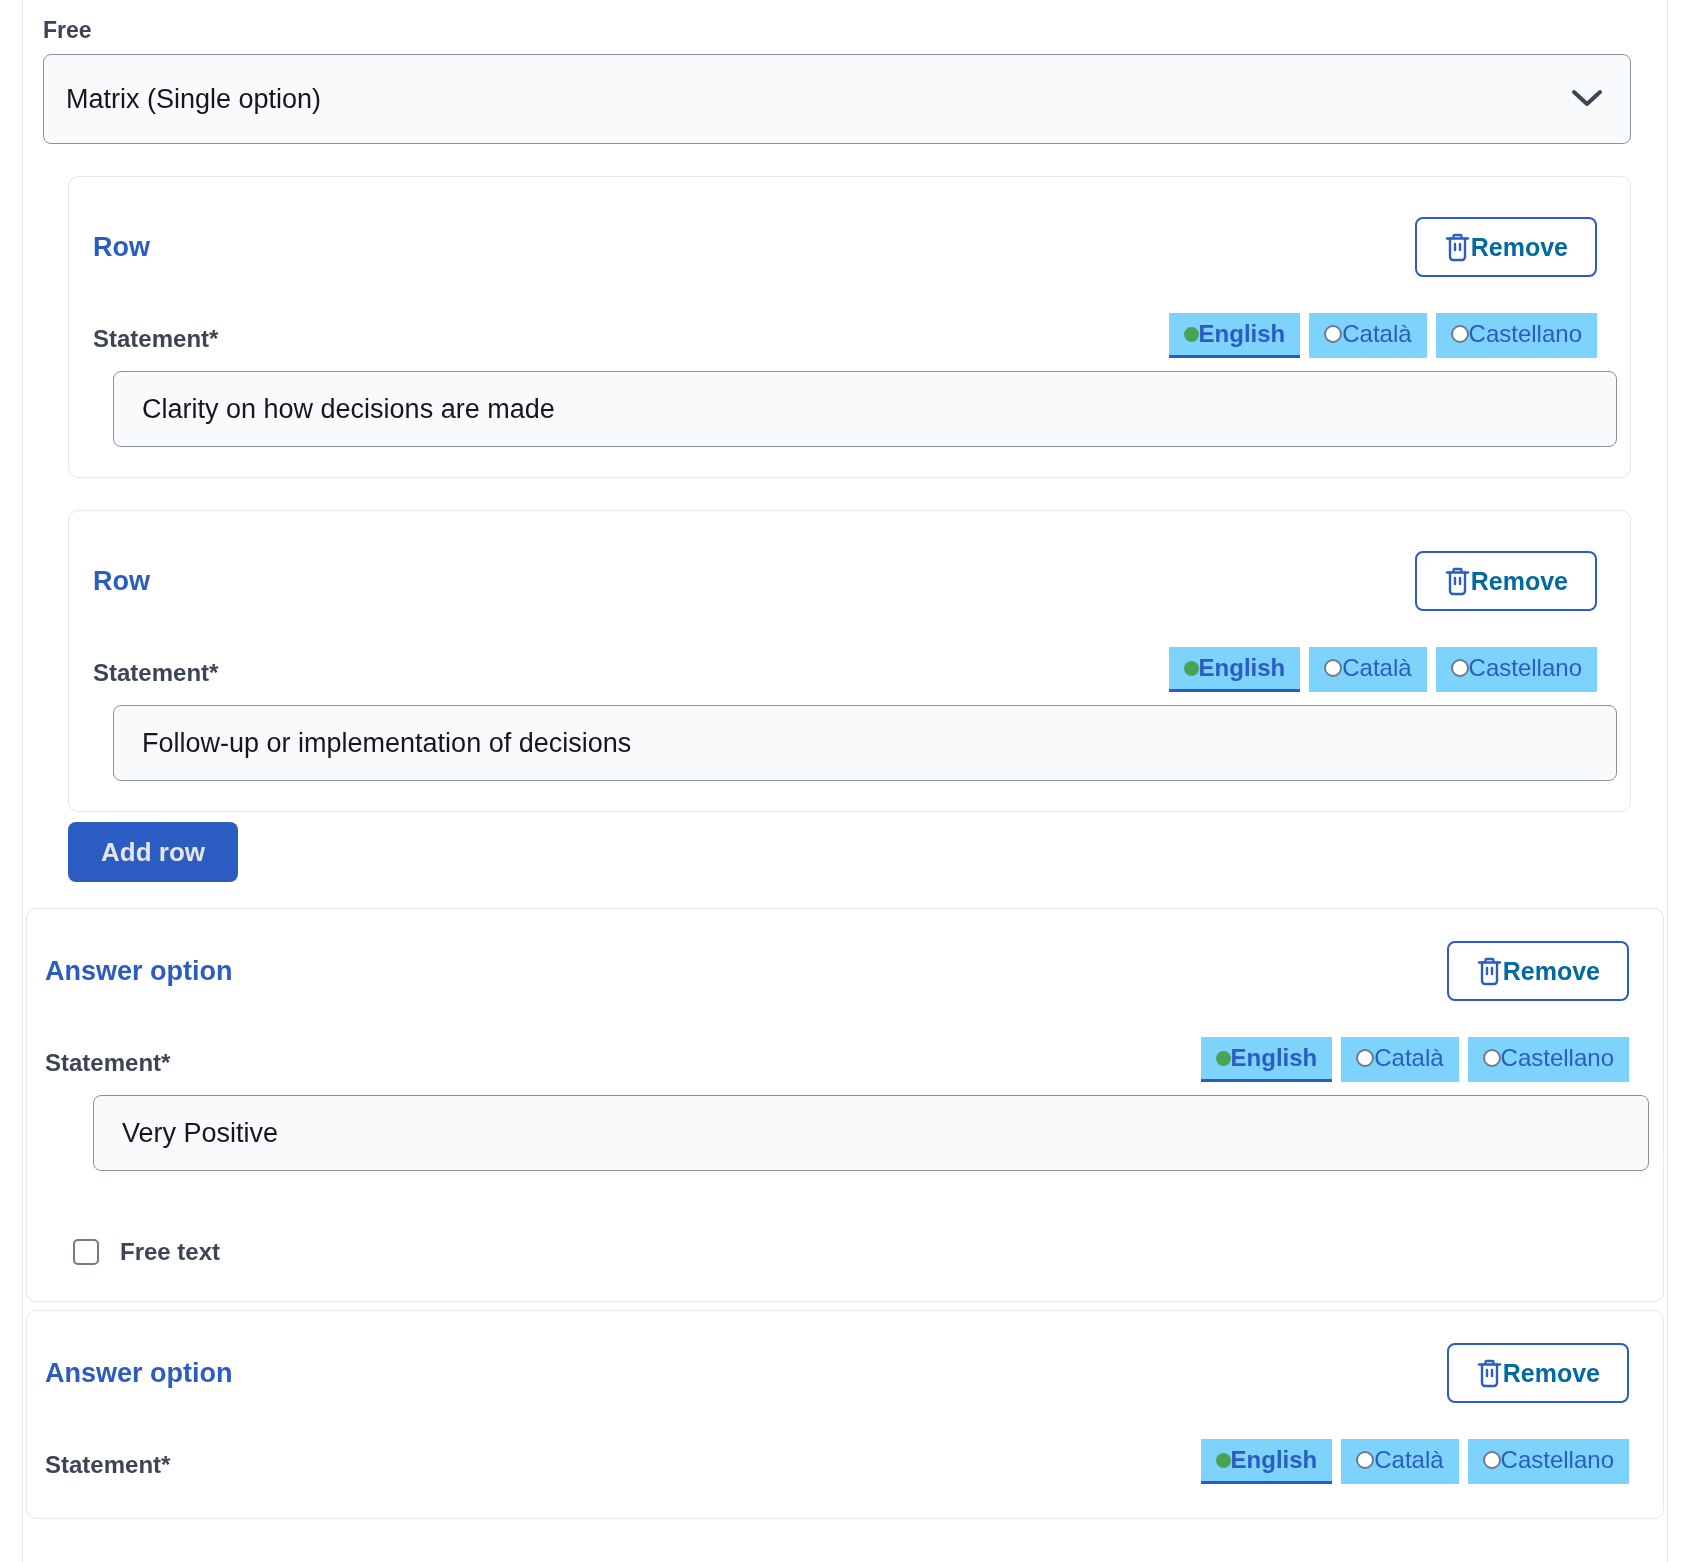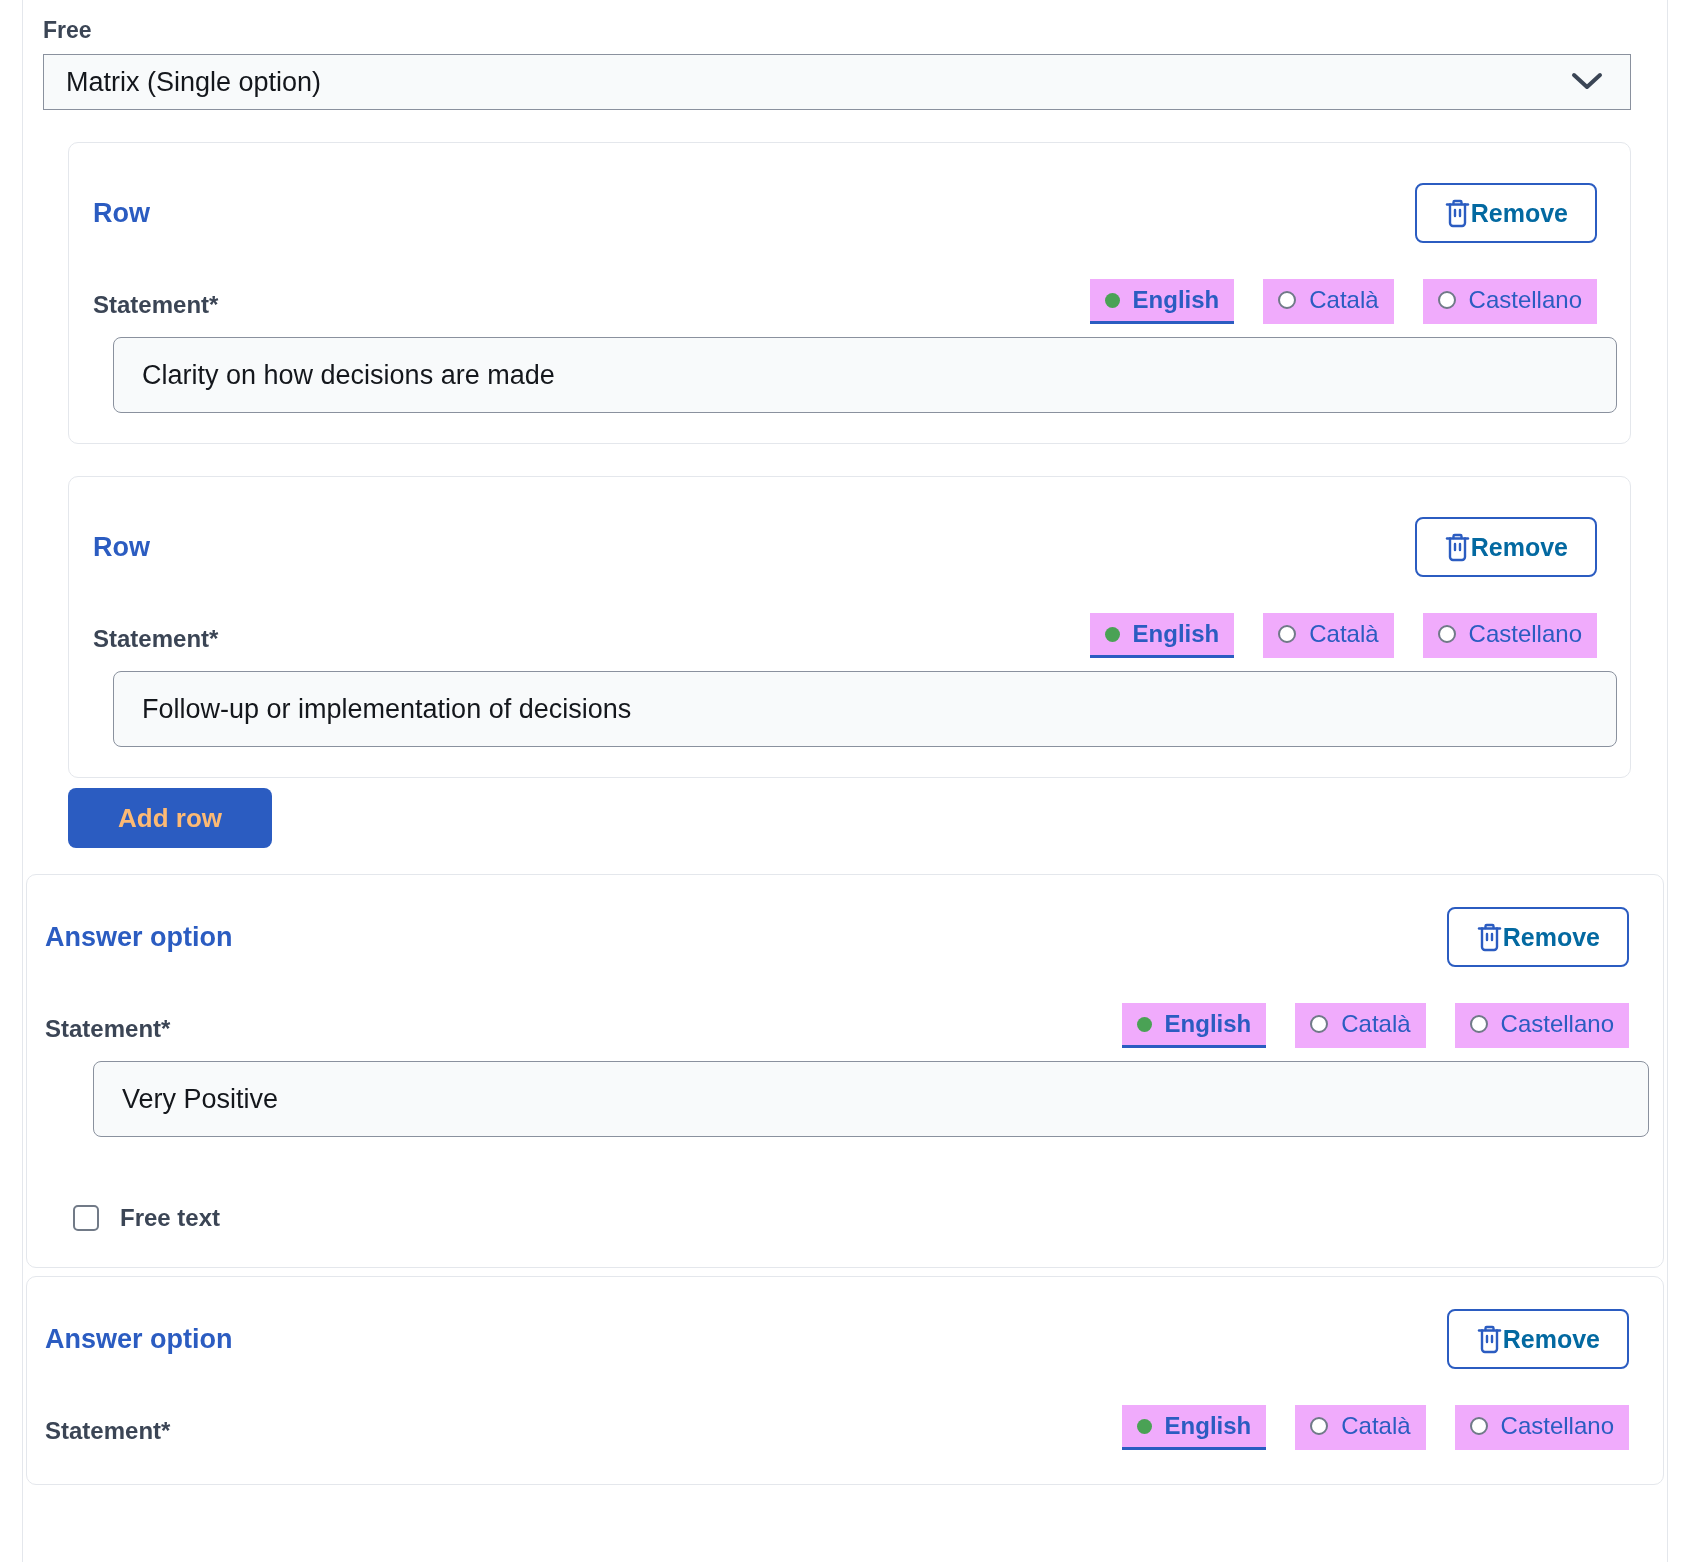--- a/index.html
+++ b/index.html
@@ -19,22 +19,22 @@
     border-right: 1px solid #e4e7ec;
     background: #fff;
   }
   .rows-area { padding: 14px 36px 26px 20px; }
 
   .field-label {
     font-size: 23px; font-weight: 700; color: #3b4555;
     margin: 2px 0 10px 0; line-height: 28px;
   }
   .select {
-    height: 56px;
-    border: 1px solid #8a919e; border-radius: 0;
+    height: 90px;
+    border: 1px solid #8a919e; border-radius: 8px;
     background: #f8fafb;
     display: flex; align-items: center; justify-content: space-between;
     padding: 0 26px 0 22px;
     font-size: 27px; color: #14171c;
     cursor: pointer;
   }
   .select svg { flex: 0 0 auto; }
 
   .card {
     border: 1px solid #e4e7ec; border-radius: 10px;
@@ -56,50 +56,49 @@
   }
 
   .statement-row {
     display: flex; align-items: flex-end; justify-content: space-between;
     margin-top: 36px;
   }
   .statement-label { font-size: 24px; font-weight: 700; color: #3b4555; line-height: 30px; padding-bottom: 4px; }
 
   .chips { display: flex; gap: 9px; align-items: flex-end; }
   .chip {
-    background: #f0abfc;
-    display: flex; align-items: center; gap: 13px;
+    background: #7dd3fc;
+    display: flex; align-items: center; 
     padding: 6px 15px;
     font-size: 24px; color: #2b5cc1; line-height: 30px;
     border-bottom: 3px solid transparent;
     cursor: pointer;
-    margin-left: 20px;
   }
   .chip.selected { font-weight: 700; border-bottom-color: #2b5cc1; }
   .dot { width: 15px; height: 15px; border-radius: 50%; background: #4aa255; }
   .circle { width: 18px; height: 18px; border-radius: 50%; border: 2px solid #707a88; background: #fff; }
 
   .text-input {
     display: block; width: 100%;
     margin-top: 13px; height: 76px;
     border: 1px solid #8a919e; border-radius: 8px;
     background: #f8fafb;
     font-family: "Liberation Sans", sans-serif;
     font-size: 27px; color: #14171c;
     padding: 0 28px;
     margin-left: 20px;
   }
 
   .add-row-btn {
     margin: 10px 0 0 25px;
-    background: #2b5cc1; color: #fdba74;
+    background: #2b5cc1; color: #e5e5e5;
     border: none; border-radius: 8px;
     font-family: "Liberation Sans", sans-serif;
     font-size: 26px; font-weight: 700;
-    padding: 15px 50px; line-height: 30px;
+    padding: 15px 33px; line-height: 30px;
     cursor: pointer;
   }
 
   .answer-card { margin: 0 3px 8px 3px; padding: 32px 34px 34px 18px; }
   .indent { margin-left: 28px; }
 
   .free-text-row {
     display: flex; align-items: center; gap: 21px;
     margin-top: 66px;
   }

